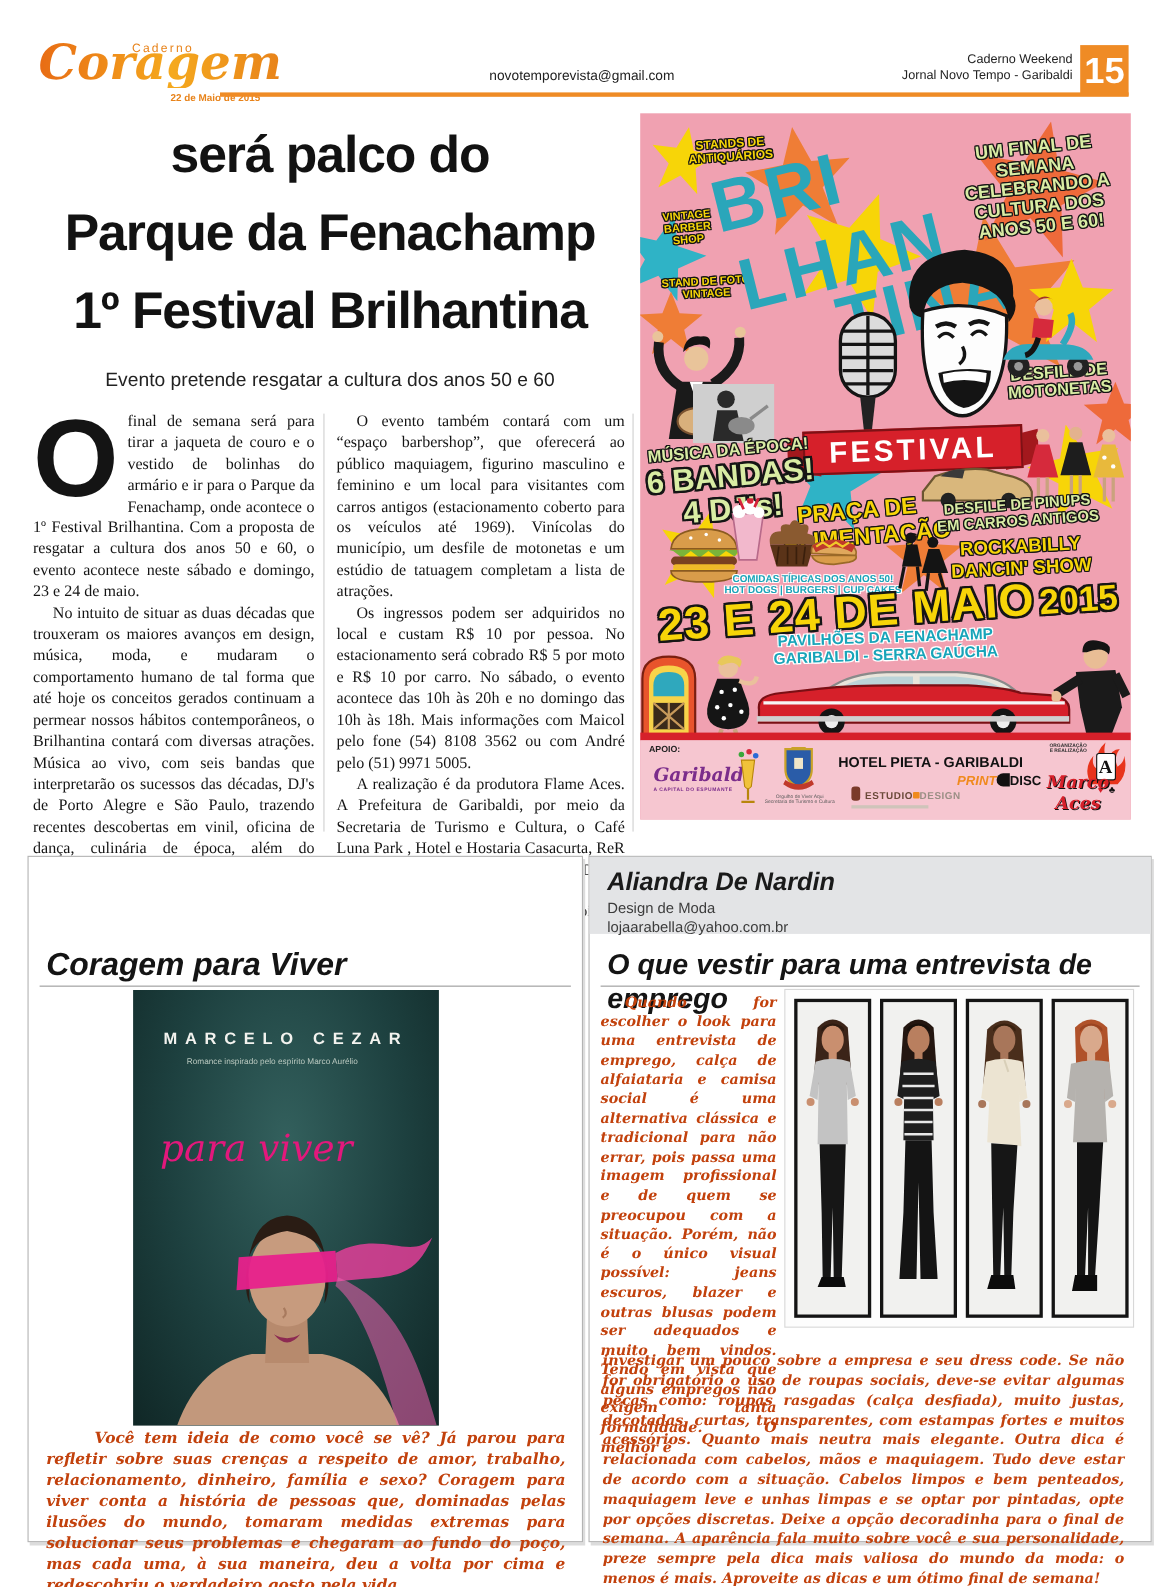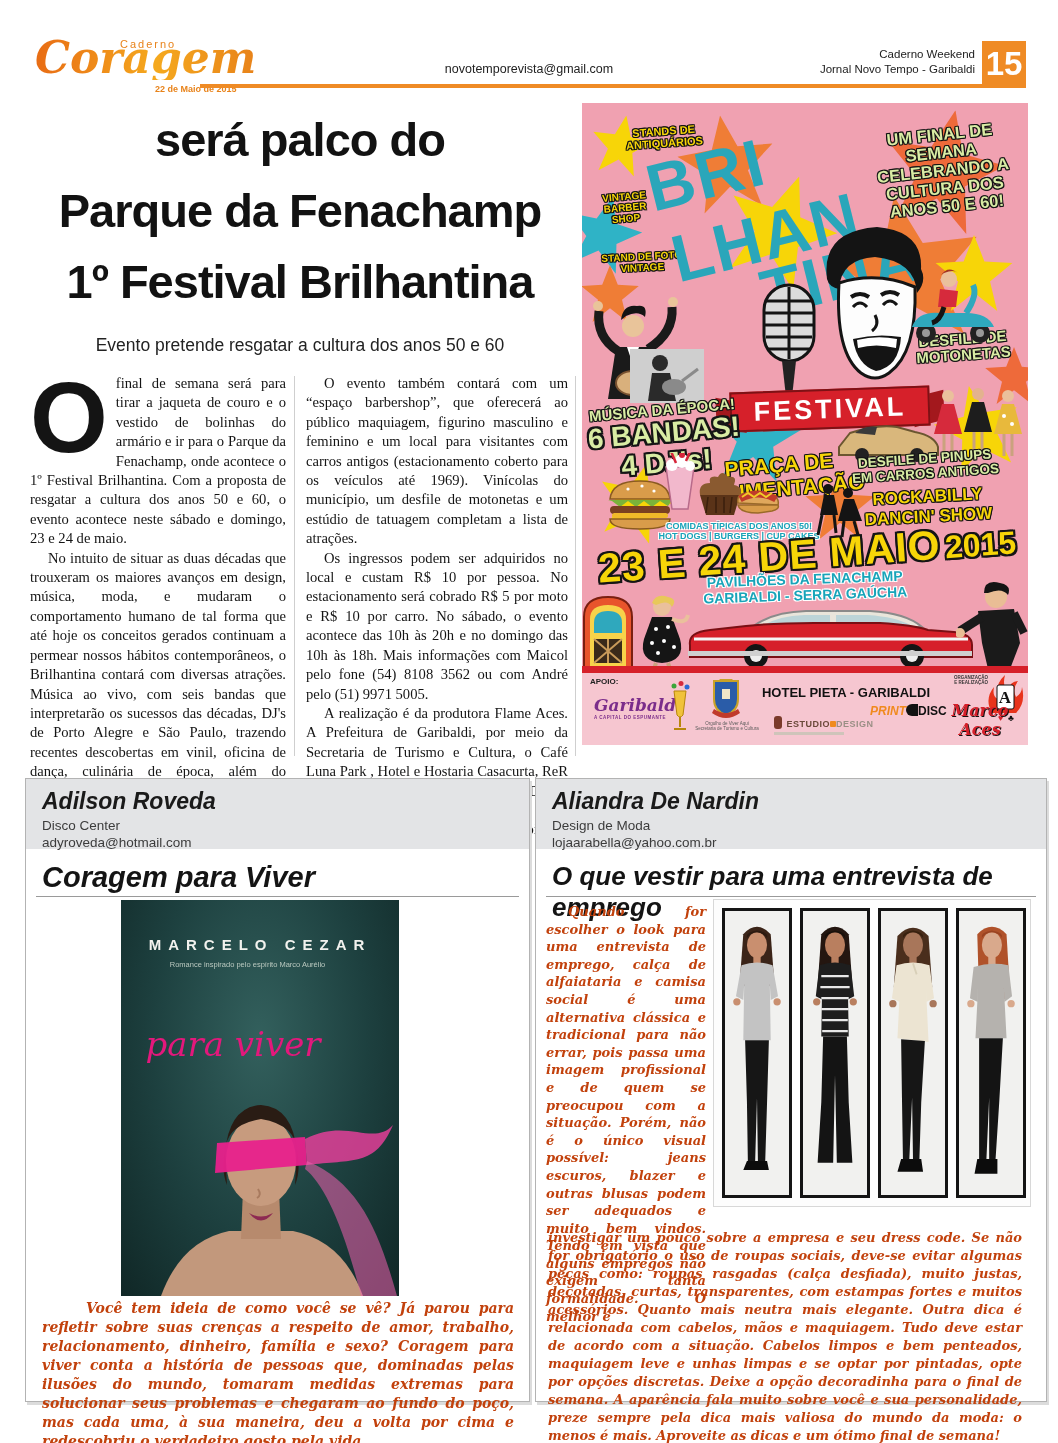--- a/index.html
+++ b/index.html
@@ -344,25 +344,20 @@
         <text x="19" y="30" text-anchor="middle" font-family="Liberation Serif,serif" font-size="17" font-weight="bold" fill="#111">A</text>
         <text x="12" y="48" font-size="9" fill="#d6202a">♥</text>
           <text x="22" y="48" font-size="9" fill="#111">♣</text>
       </svg>
       <span class="abs" style="left:0px;top:28px;width:92px;text-align:center;font-family:'DejaVu Serif',serif;font-style:italic;font-weight:bold;font-size:16px;color:#d6202a;text-shadow:1px 1px 0 #111;">Marco Aces</span>
     </div>
   </div>
 </div>
 
 <div class="card" style="left:25px;top:778px;width:503px;height:622px;">
-  <div class="cardband">
-    <div class="cauthor">Adilson Roveda</div>
-    <div class="crole">Disco Center</div>
-    <div class="cmail">adyroveda@hotmail.com</div>
-  </div>
   <div class="ctitle">Coragem para Viver</div>
   <div class="chr"></div>
 
   <div id="cover">
     <div class="abs" style="left:0;top:36px;width:278px;text-align:center;color:#f2f2ee;font-size:15px;letter-spacing:7px;font-weight:bold;">MARCELO CEZAR</div>
     <div class="abs" style="left:0;top:60px;width:253px;text-align:center;color:#b9c8bf;font-size:7.5px;">Romance inspirado pelo espírito Marco Aurélio</div>
     <div class="abs" style="left:0;top:124px;width:224px;text-align:center;color:#e3187c;font-size:34px;font-style:italic;font-family:'DejaVu Serif',serif;">para viver</div>
     <svg class="abs" style="left:0;bottom:0;" width="278" height="215" viewBox="0 0 278 215">
       <path d="M40,215 Q60,160 108,150 L172,150 Q222,160 242,215 Z" fill="#c2987c"></path>
       <path d="M122,108 L158,108 L160,158 L120,158 Z" fill="#b78a6d"></path>

